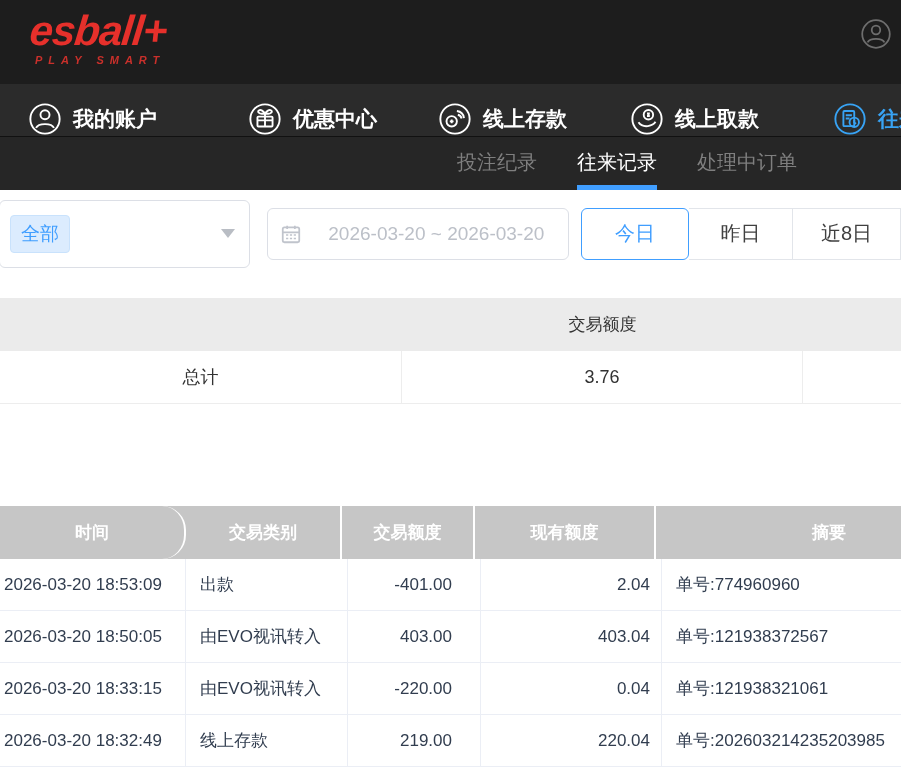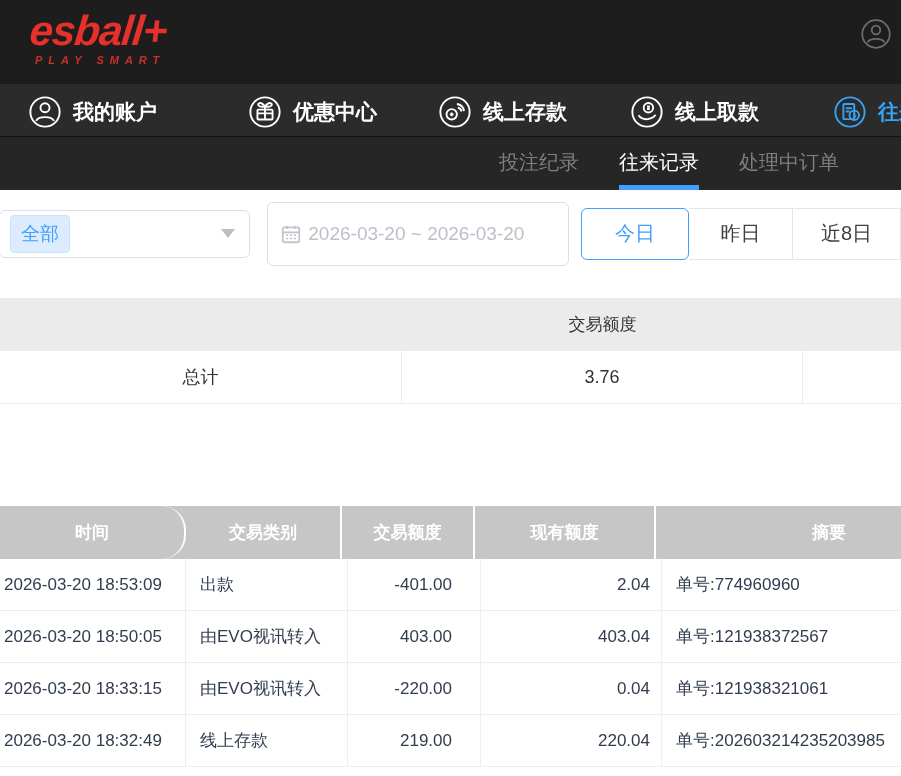--- a/index.html
+++ b/index.html
@@ -12,47 +12,47 @@
   .logo-main { font-size:42px; font-weight:bold; font-style:italic; letter-spacing:-1px;
     transform:skewX(-6deg); display:inline-block; line-height:1.1; }
   .logo-tag { font-size:11px; font-weight:bold; font-style:italic; letter-spacing:6px;
     color:#c9302b; margin:0 0 0 5px; }
   .user-btn { position:absolute; right:9px; top:18px; width:32px; height:32px; color:#6e6e6e; cursor:pointer; }
   .user-btn svg { width:100%; height:100%; }
 
   
   .nav-bar { position:relative; height:53px; background:#2b2b2b; overflow:hidden;
     border-bottom:1px solid #111; }
-  .nav-item { position:absolute; top:1px; height:53px; display:flex; align-items:center;
+  .nav-item { position:absolute; top:8px; height:53px; display:flex; align-items:center;
     gap:11px; color:#fff; cursor:pointer; white-space:nowrap; }
   .nav-item .nicon { width:34px; height:34px; display:inline-block; }
   .nav-item .nicon svg { width:100%; height:100%; }
   .nav-item .nlabel { font-size:21px; font-weight:bold; }
   .nav-item.active { color:#38a3f4; }
 
   
   .tab-bar { height:53px; background:#262626; display:flex; justify-content:flex-end;
-    padding-right:62px; gap:40px; }
+    padding-right:104px; gap:40px; }
   .tab { position:relative; height:53px; line-height:51px; font-size:20px; color:#7f7f7f;
     cursor:pointer; white-space:nowrap; }
   .tab.active { color:#fff; }
   .tab.active::after { content:""; position:absolute; left:0; right:0; bottom:0;
     height:5px; background:#409eff; }
 
   
   .filter-bar { display:flex; align-items:center; padding-top:17px; height:70px; }
-  .select-box { width:268px; height:48px; margin-left:-1px; border:1px solid #dcdfe6;
+  .select-box { width:268px; height:68px; margin-left:-1px; border:1px solid #dcdfe6;
     border-radius:6px; background:#fff; display:flex; align-items:center;
     padding:0 14px 0 10px; cursor:pointer; }
   .sel-tag { background:#dcecfe; border:1px solid #c9e2fc; border-radius:4px; color:#409eff;
     font-size:19px; padding:5px 10px; }
   .caret-down { margin-left:auto; width:0; height:0; border-left:7px solid transparent;
     border-right:7px solid transparent; border-top:9px solid #b9bdc4; }
-  .date-box { width:322px; height:64px; margin-left:17px; border:1px solid #dcdfe6;
-    border-radius:6px; display:flex; align-items:center; gap:6px; padding:0 12px;
+  .date-box { width:322px; height:52px; margin-left:17px; border:1px solid #dcdfe6;
+    border-radius:6px; display:flex; align-items:center; gap:26px; padding:0 12px;
     cursor:pointer; }
   .cal-icon { width:22px; height:22px; color:#c0c4cc; }
   .cal-icon svg { width:100%; height:100%; }
   .date-text { font-size:19px; color:#bcc0c8; white-space:nowrap; }
   .quick-group { display:flex; margin-left:12px; height:52px; }
   .qbtn { height:52px; min-width:104px; background:#fff; border:1px solid #e2e5ea;
     border-left:none; color:#404040; font-size:20px; display:flex; align-items:center;
     justify-content:center; cursor:pointer; white-space:nowrap; padding:0 28px; }
   .qbtn:first-child { border-left:1px solid #e2e5ea; }
   .qbtn.active { border:1px solid #409eff; color:#409eff; border-radius:6px; min-width:108px; }

